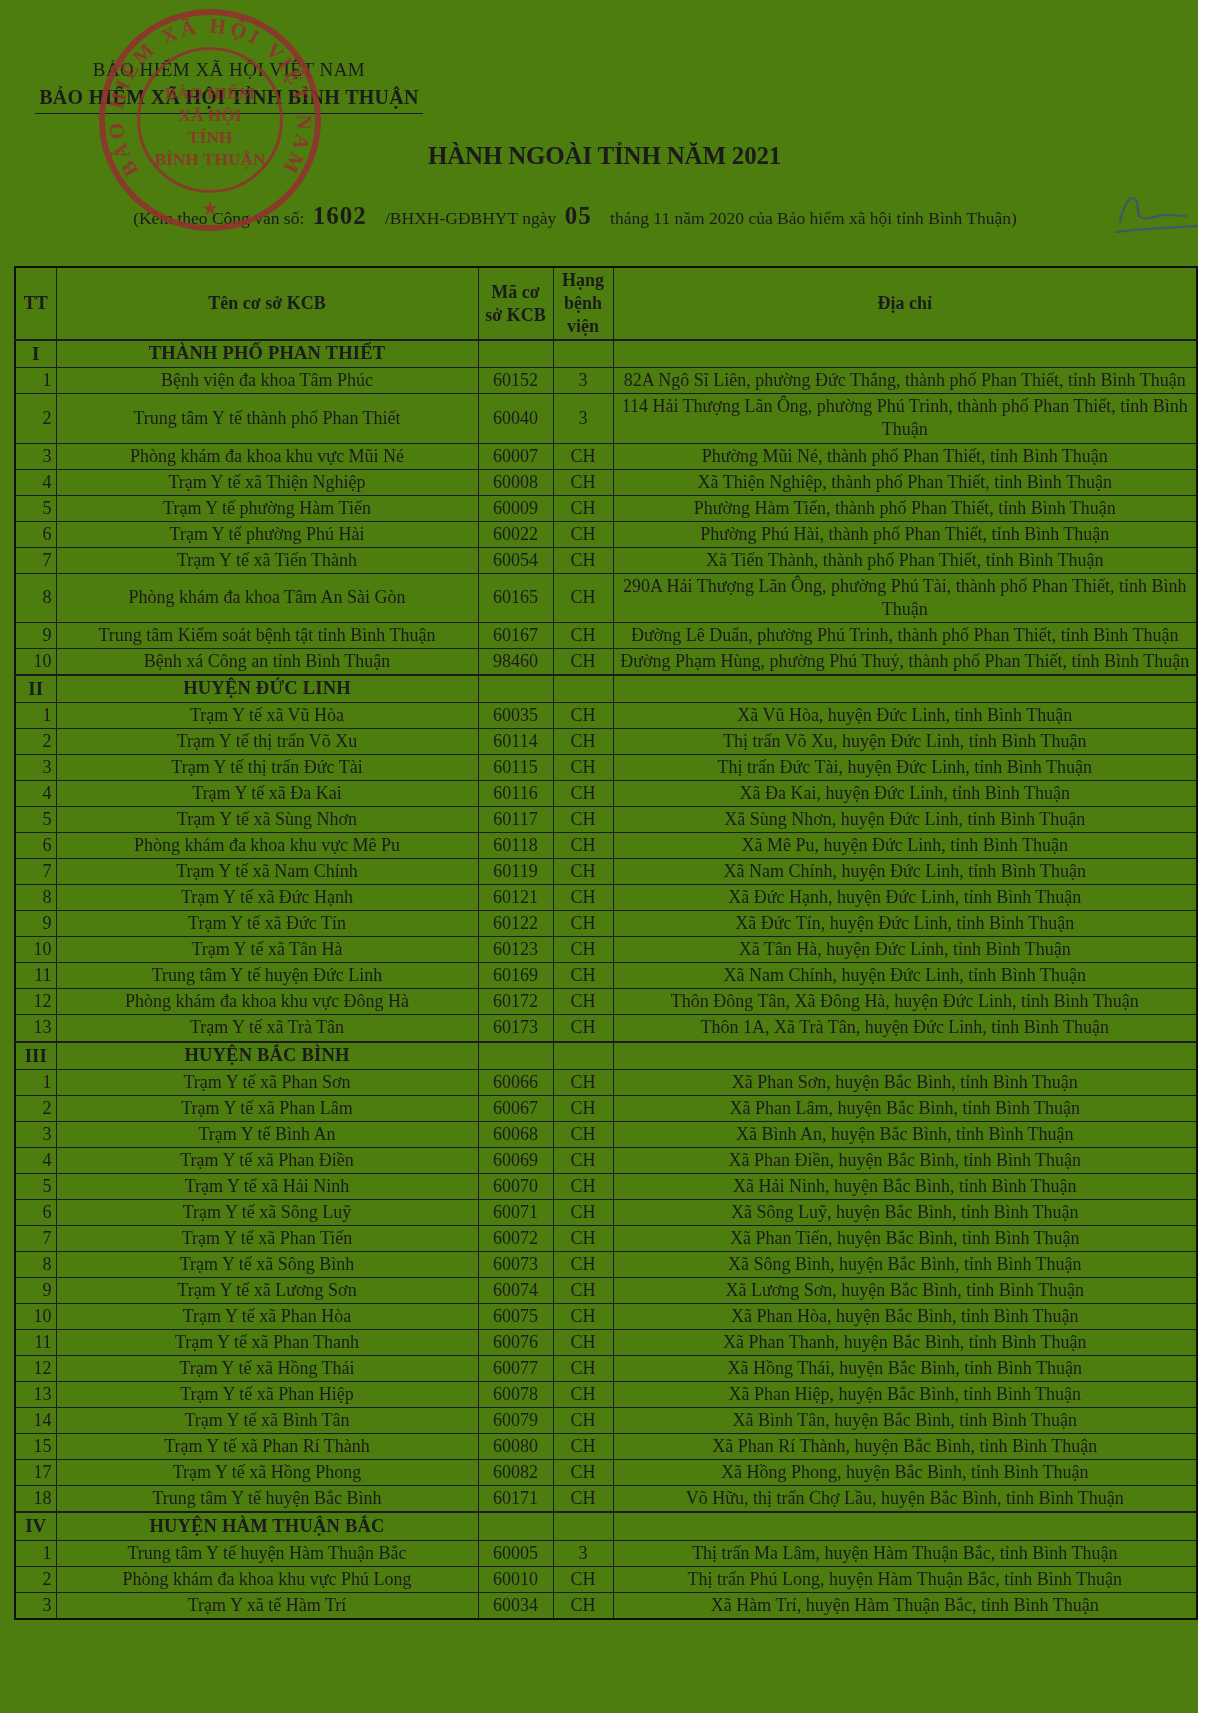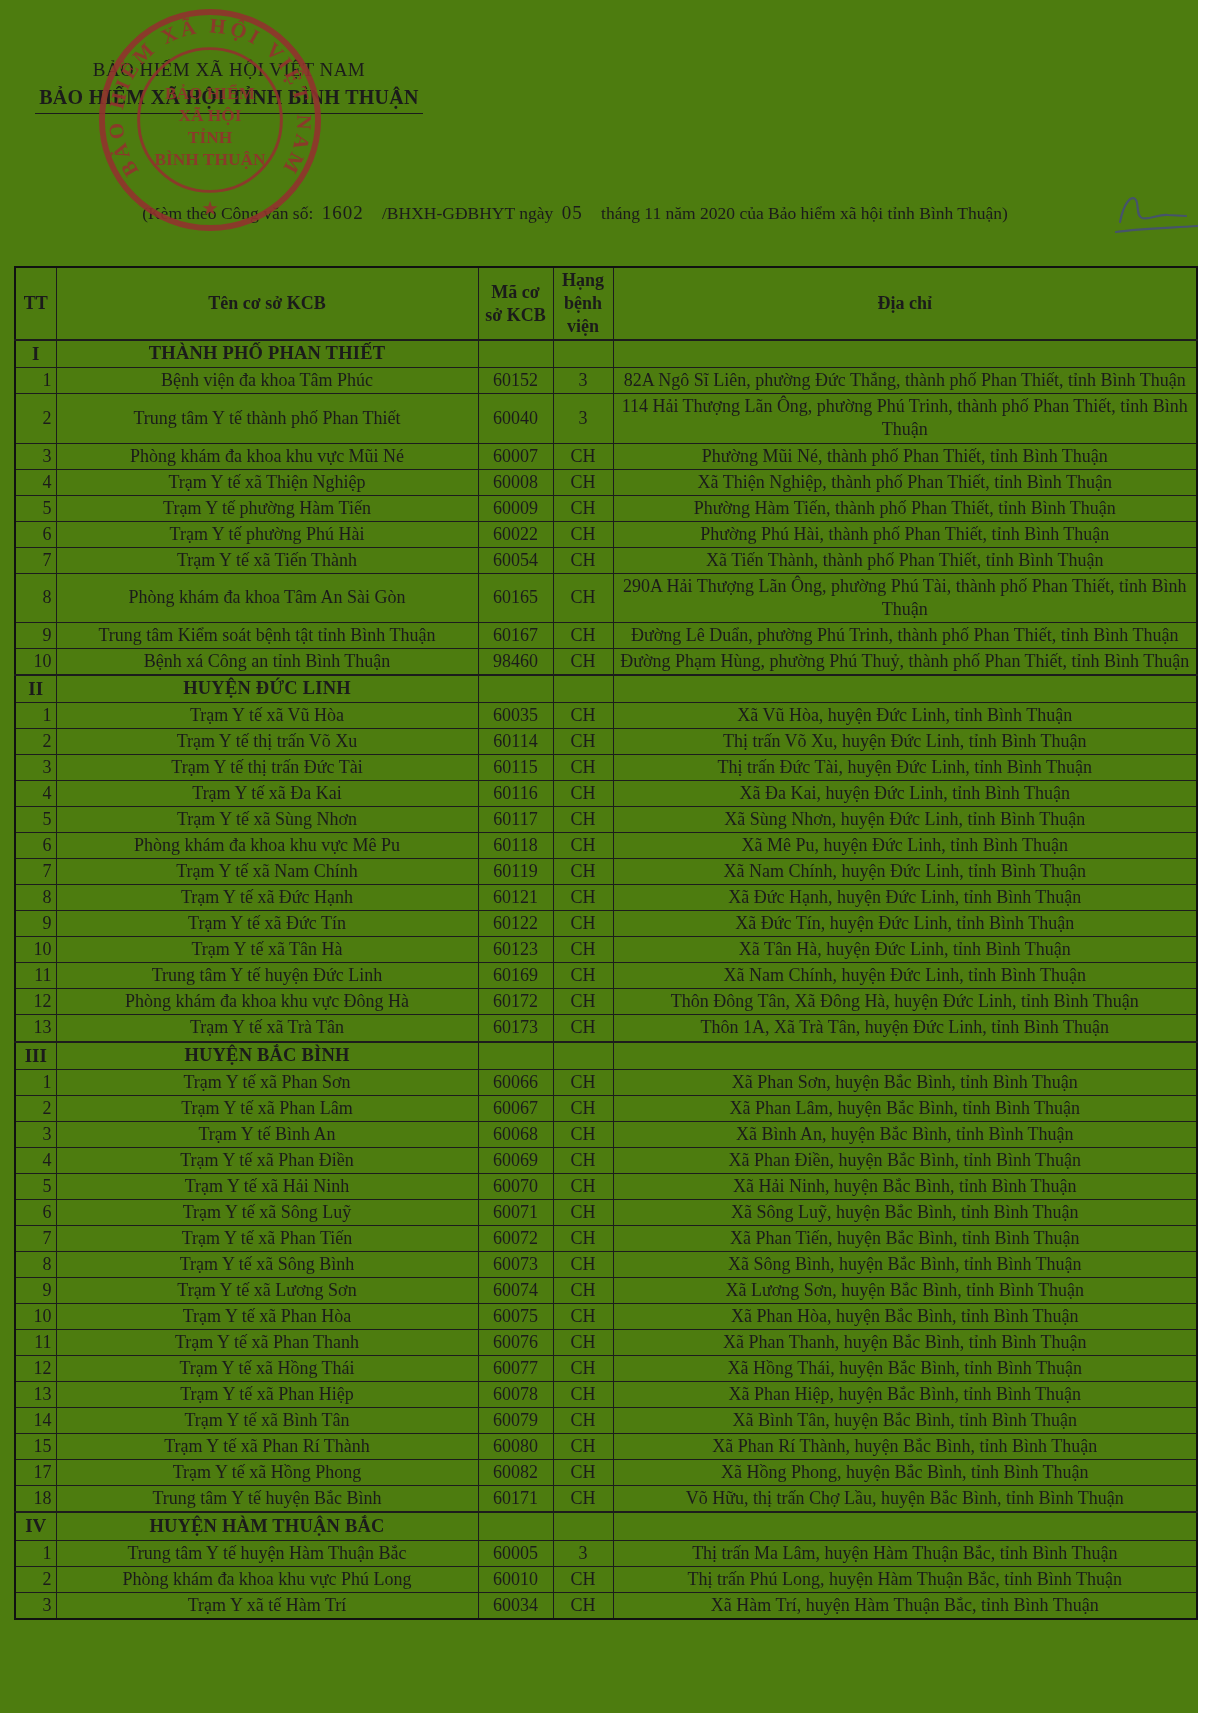--- a/index.html
+++ b/index.html
@@ -26,21 +26,21 @@
   .doc-title {
     position:absolute; top:140px; left:12px; width:1185px;
     text-align:center; font-weight:bold; font-size:25px; line-height:1.26;
     letter-spacing:-0.2px;
   }
   .doc-subtitle {
     position:absolute; top:202px; left:0; width:1150px;
     text-align:center; font-size:17.5px;
   }
   .sub-i { }
-  .sub-num { font-style:normal; font-size:19px; margin:0 14px 0 4px; letter-spacing:1px; }
+  .sub-num { font-style:normal; font-size:25px; margin:0 14px 0 4px; letter-spacing:1px;font-weight:bold; }
   
   .stamp {
     position:absolute; top:6px; left:96px; width:228px; height:228px;
     opacity:.87; pointer-events:none;
   }
   .stamp text { font-family:"Liberation Serif","DejaVu Serif",serif; font-weight:bold; }
   
   .sig-mark { position:absolute; top:188px; left:1112px; width:90px; height:52px; pointer-events:none; }
   
   table.kcb {
@@ -70,20 +70,21 @@
 <body>
 
 <div class="page">
 
   <div class="org-block">
     <div class="org-line1">BẢO HIỂM XÃ HỘI VIỆT NAM</div>
     <div><span class="org-line2">BẢO HIỂM XÃ HỘI TỈNH BÌNH THUẬN</span></div>
   </div>
 
   <div class="doc-title">
+    <div>HÀNH NGOÀI TỈNH NĂM 2021</div>
   </div>
 
   <div class="doc-subtitle">
     <span class="sub-i">(Kèm theo Công văn số:</span>
     <span class="sub-num">1602</span>
     <span class="sub-i">/BHXH-GĐBHYT ngày</span>
     <span class="sub-num">05</span>
     <span class="sub-i">tháng 11 năm 2020 của Bảo hiểm xã hội tỉnh Bình Thuận)</span>
   </div>
 

